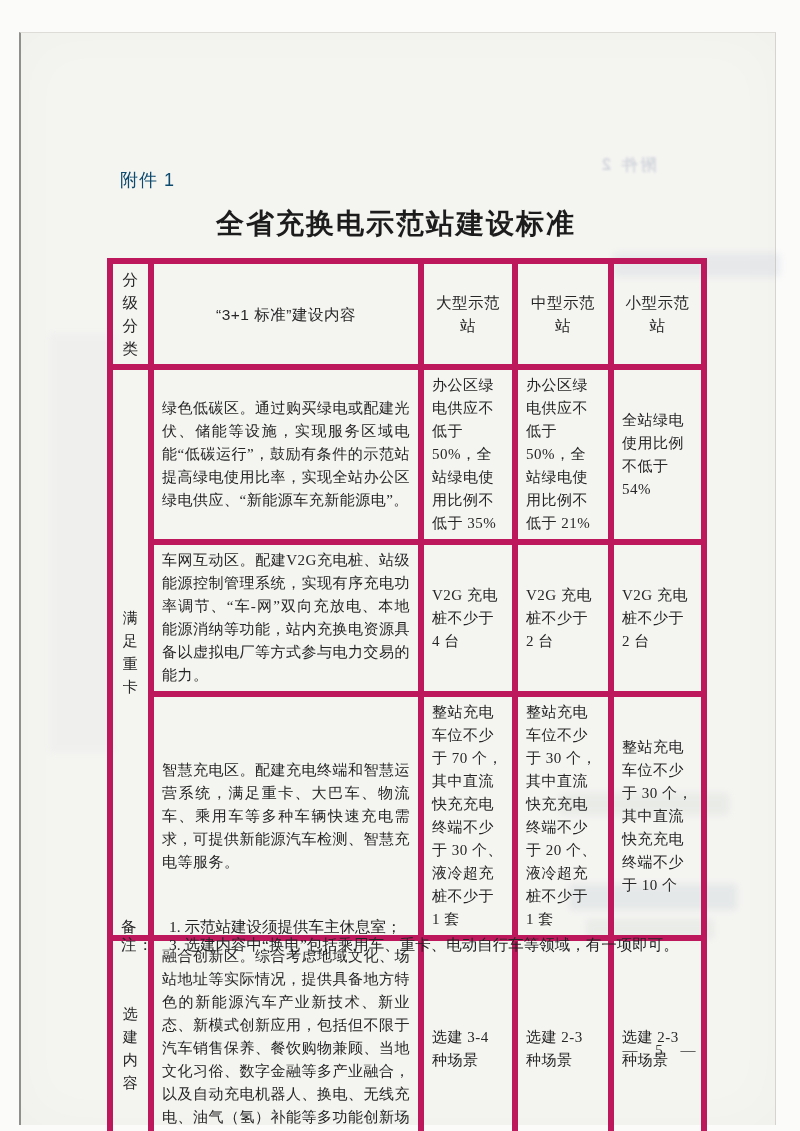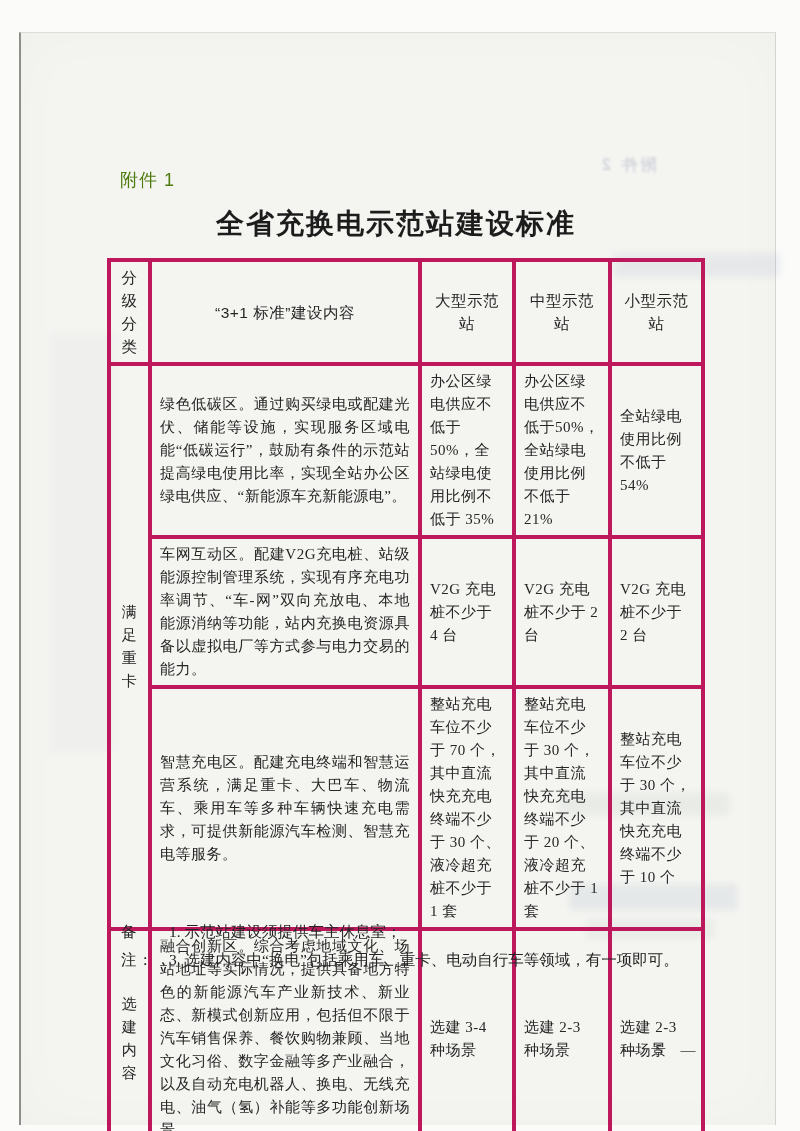--- a/index.html
+++ b/index.html
@@ -32,35 +32,35 @@
   .bleed-blob{filter:blur(3px);border-radius:4px;}
   .blob-title{left:592px;top:220px;width:168px;height:24px;background:#94a0bd;opacity:.13;}
   .blob-mid{left:538px;top:760px;width:170px;height:22px;background:#9db0a6;opacity:.12;}
   .blob-bottom{left:548px;top:851px;width:168px;height:26px;background:#8fa3b8;opacity:.14;}
   .blob-bottom2{left:565px;top:886px;width:128px;height:20px;background:#9db0a6;opacity:.11;}
   .blob-leftcol{left:28px;top:300px;width:66px;height:420px;background:#a3aec2;opacity:.05;}
 
   .attachment{
     position:absolute;left:120px;top:168px;
     font-family:"Liberation Sans","DejaVu Sans",sans-serif;
-    font-size:18px;color:#4d7c0f;letter-spacing:1px;
+    font-size:18px;color:#0c4a6e;letter-spacing:1px;
   }
   .title{
     position:absolute;left:0;top:205px;width:792px;margin:0;
     text-align:center;
     font-family:"Liberation Sans","DejaVu Sans",sans-serif;
     font-size:28px;font-weight:bold;color:#1c1c1c;letter-spacing:2px;
   }
   table.std{
     position:absolute;left:107px;top:258px;
     width:594px;table-layout:fixed;
     border-collapse:collapse;
   }
   table.std th, table.std td{
-    border:4px solid #be185d;
+    border:6px solid #be185d;
     vertical-align:middle;
     font-size:15px;line-height:23px;
     color:#262626;
     padding:4px 8px;
     letter-spacing:.5px;
   }
   table.std th{
     font-family:"Liberation Sans","DejaVu Sans",sans-serif;
     font-weight:normal;font-size:15.5px;text-align:center;
   }
@@ -71,21 +71,21 @@
   tr.r4{height:191px;}
   td.cat{
     text-align:center;padding:2px 4px;letter-spacing:1px;
     font-size:15.5px;
   }
   td.content{text-align:justify;padding:4px 9px;}
   td.station{text-align:left;padding:4px 7px;letter-spacing:1.5px;}
   .notes{
     position:absolute;left:121px;top:918px;width:580px;
     display:flex;align-items:flex-start;
-    font-size:15.5px;line-height:28px;color:#242424;
+    font-size:15.5px;line-height:18px;color:#242424;
   }
   .notes-label{flex:0 0 48px;letter-spacing:1px;}
   .notes-items{flex:1;}
   .page-number{
     position:absolute;left:590px;top:1042px;width:140px;
     text-align:center;font-size:15px;color:#333;
     word-spacing:10px;letter-spacing:2px;
   }
 </style>
 </head>

